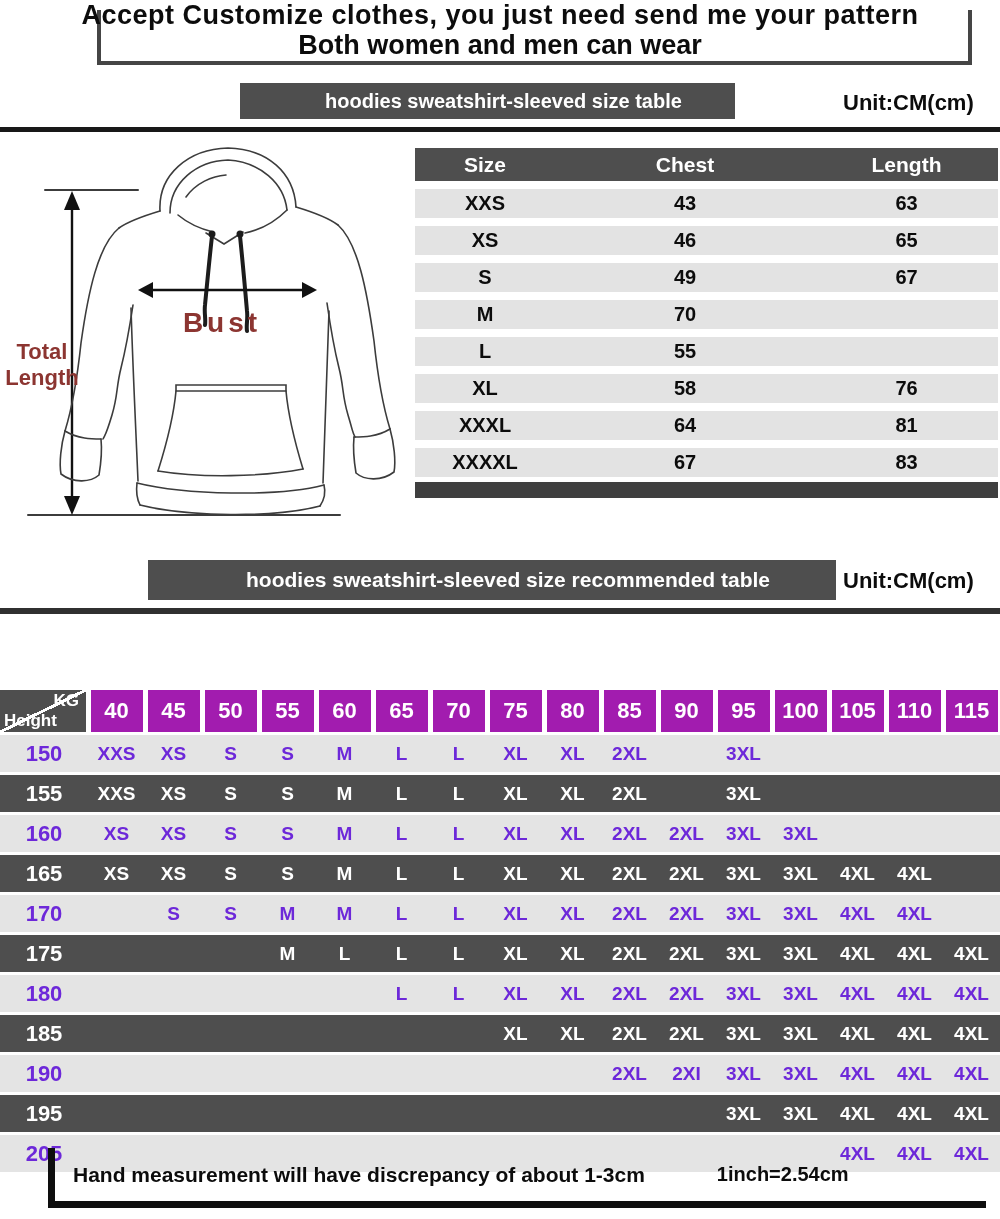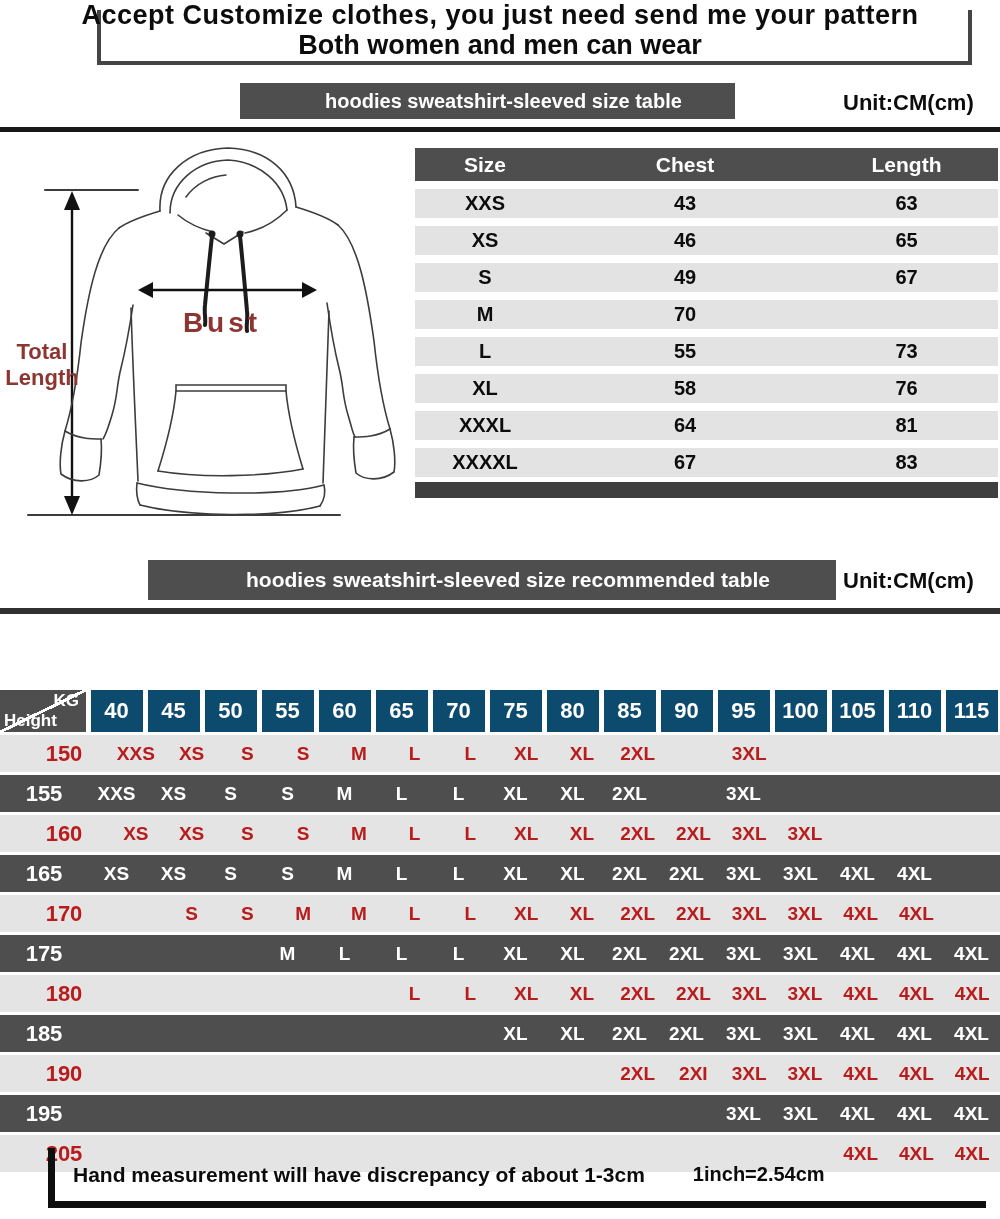--- a/index.html
+++ b/index.html
@@ -40,34 +40,34 @@
   .size-table { position:absolute; left:415px; top:148px; width:583px; }
   .st-header { display:grid; grid-template-columns:140px 260px 183px; background:#4e4e4e; height:33px; }
   .st-hcell { color:#fff; font-size:21px; line-height:33px; text-align:center; }
   .st-row { display:grid; grid-template-columns:140px 260px 183px; background:#e3e3e3; height:29px; margin-top:8px; }
   .st-cell { color:#0c0c0c; font-size:20px; line-height:29px; text-align:center; }
   .st-footerbar { height:16px; background:#3f3f3f; margin-top:5px; }
 
   
   .reco-table { position:absolute; left:0; top:643px; width:1000px;margin-top:47px; }
   .rt-header { display:grid; grid-template-columns:88px repeat(16,1fr); height:42px; margin-bottom:3px; }
-  .rt-hcell { background:#0c4a6e; color:#fff; font-size:22px; line-height:42px; text-align:center; margin:0 2.5px; }
+  .rt-hcell { background:#a21caf; color:#fff; font-size:22px; line-height:42px; text-align:center; margin:0 2.5px; }
   .rt-corner { position:relative; background-color:#4e4e4e; margin-right:2px;
     background-image:linear-gradient(to bottom right, transparent calc(50% - 1.5px), #fff calc(50% - 1.5px), #fff calc(50% + 1.5px), transparent calc(50% + 1.5px)); }
   .rt-corner .kg { position:absolute; top:1px; right:7px; color:#fff; font-size:17px; }
   .rt-corner .height { position:absolute; bottom:1px; left:4px; color:#fff; font-size:17px; }
   .rt-row { display:grid; grid-template-columns:88px repeat(16,1fr); height:37px; margin-bottom:3px; }
-  .rt-row.light { background:#e4e4e4; color:#b91c1c;padding-left:20px; }
+  .rt-row.light { background:#e4e4e4; color:#6d28d9; }
   .rt-row.dark { background:#4e4e4e; color:#ffffff; }
   .rt-height { font-size:22px; line-height:37px; text-align:center; }
   .rt-cell { font-size:19px; line-height:37px; text-align:center; }
 
   
   .bottom-box { position:absolute; left:48px; top:1148px; width:938px; height:60px;
-    border-left:7px solid #0e0e0e; border-bottom:7px solid #0e0e0e; display:flex; align-items:center; }
+    border-left:7px solid #0e0e0e; border-bottom:7px solid #0e0e0e; display:flex; align-items:center;gap:24px; }
   .note { color:#0c0c0c; font-size:21px; padding-left:18px; }
   .conv { color:#0c0c0c; font-size:20px; margin-left:48px; }
 </style>
 </head>
 <body>
 
 <div class="page">
 
   <div class="top-frame"></div>
   <div class="top-header">
@@ -157,21 +157,20 @@
           <div class="st-cell">49</div>
           <div class="st-cell">67</div>
         </div>
         <div class="st-row">
           <div class="st-cell">M</div>
           <div class="st-cell">70</div>
         </div>
         <div class="st-row">
           <div class="st-cell">L</div>
           <div class="st-cell">55</div>
-          <div class="st-cell">73</div>
         </div>
         <div class="st-row">
           <div class="st-cell">XL</div>
           <div class="st-cell">58</div>
           <div class="st-cell">76</div>
         </div>
         <div class="st-row">
           <div class="st-cell">XXXL</div>
           <div class="st-cell">64</div>
           <div class="st-cell">81</div>

